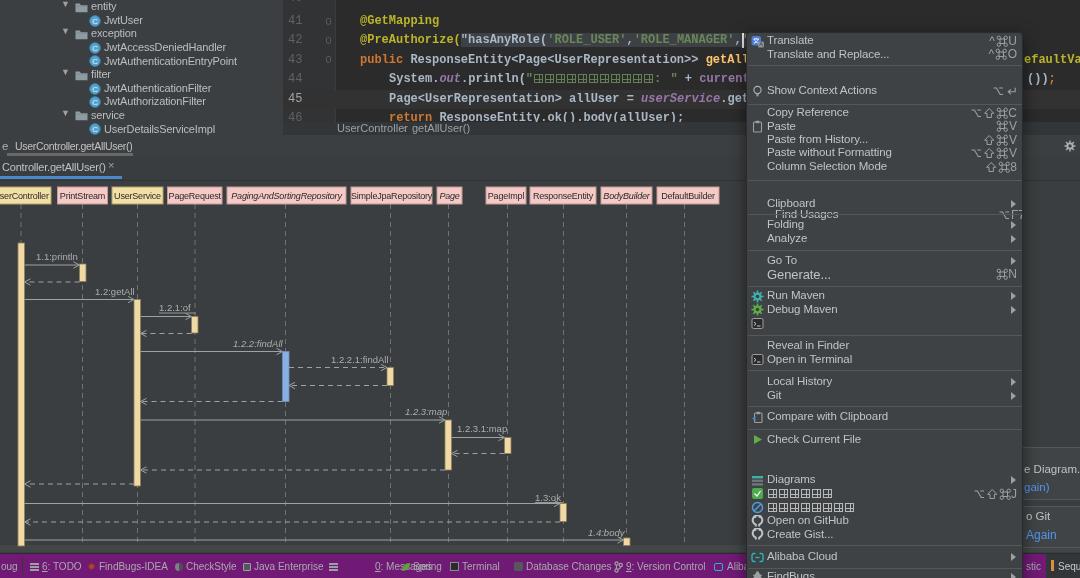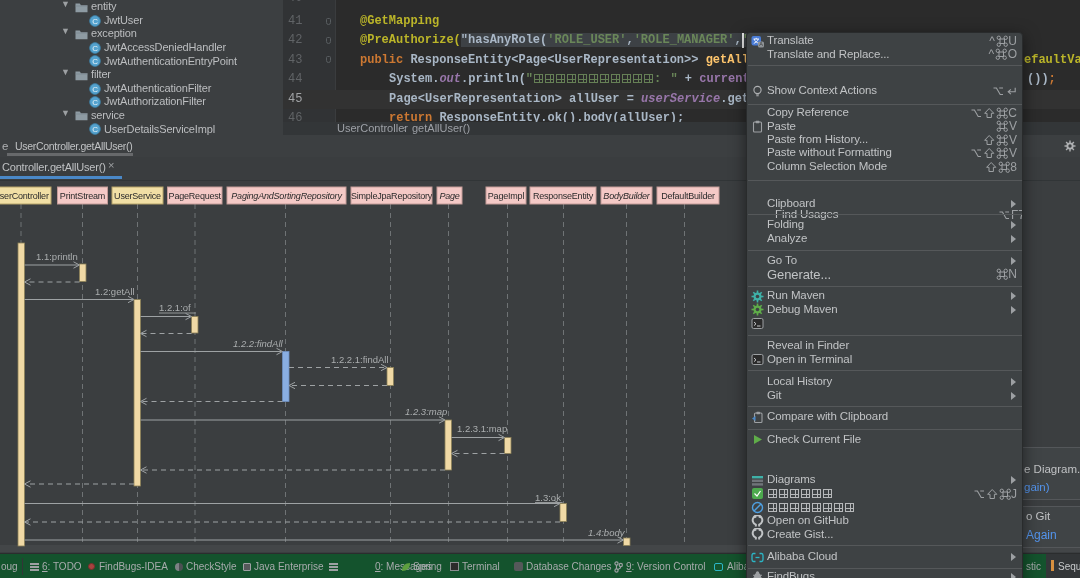--- a/index.html
+++ b/index.html
@@ -209,21 +209,21 @@
       <line x1="535" y1="321.5" x2="562.6" y2="321.5" stroke="#ABAEAF" stroke-width="0.8"></line>
       <line x1="24.5" y1="322.5" x2="559" y2="322.5" stroke="#9EA2A4" stroke-width="1"></line>
       <path d="M554 319.3 L560 322.5 L554 325.7" fill="none" stroke="#9EA2A4" stroke-width="1"></path>
       <line x1="560" y1="341" x2="25.5" y2="341" stroke="#9EA2A4" stroke-width="1" stroke-dasharray="5,4"></line>
       <path d="M30.5 337.8 L24.5 341 L30.5 344.2" fill="none" stroke="#9EA2A4" stroke-width="1"></path>
       <text x="588" y="354.5" font-size="9.5" fill="#ABAEAF" font-style="italic">1.4:body</text>
       <line x1="24.5" y1="359" x2="622.5" y2="359" stroke="#9EA2A4" stroke-width="1"></line>
       <path d="M617.5 355.8 L623.5 359 L617.5 362.2" fill="none" stroke="#9EA2A4" stroke-width="1"></path>
     </svg>
   </div>
-<div class="a" style="left:0;top:553px;width:1080px;height:25px;background:#14532d;border-top:1px solid #2B2D2E;font-size:10px;color:#A8ABAD">
+<div class="a" style="left:0;top:553px;width:1080px;height:25px;background:#701a75;border-top:1px solid #2B2D2E;font-size:10px;color:#A8ABAD">
     <span class="a" style="left:1px;top:7px;">oug</span>
     <span class="a" style="left:22px;top:4px;width:1px;height:17px;background:#333537"></span>
     <span class="a" style="left:30px;top:9px;width:9px;height:1.5px;background:#9DA0A3;box-shadow:0 3px 0 #9DA0A3,0 6px 0 #9DA0A3"></span>
     <span class="a" style="left:42px;top:7px;"><u>6</u>: TODO</span>
     <span class="a" style="left:88px;top:9px;width:7px;height:7px;border-radius:50%;background:#A8423F;border:1px solid #7A2E2C"></span>
     <span class="a" style="left:99px;top:7px;">FindBugs-IDEA</span>
     <span class="a" style="left:175px;top:9px;width:8px;height:8px;border-radius:50%;background:linear-gradient(90deg,#7D8184 50%,#4C5053 50%)"></span>
     <span class="a" style="left:186px;top:7px;">CheckStyle</span>
     <span class="a" style="left:243px;top:9px;width:8px;height:8px;border:1px solid #9DA0A3;border-radius:1px;background:#55585A"></span>
     <span class="a" style="left:254px;top:7px;">Java Enterprise</span>

